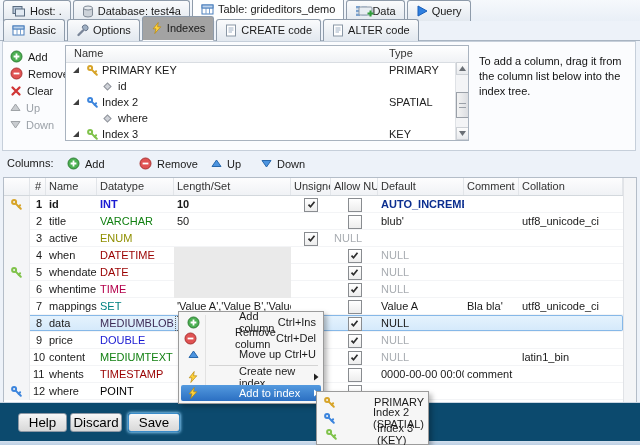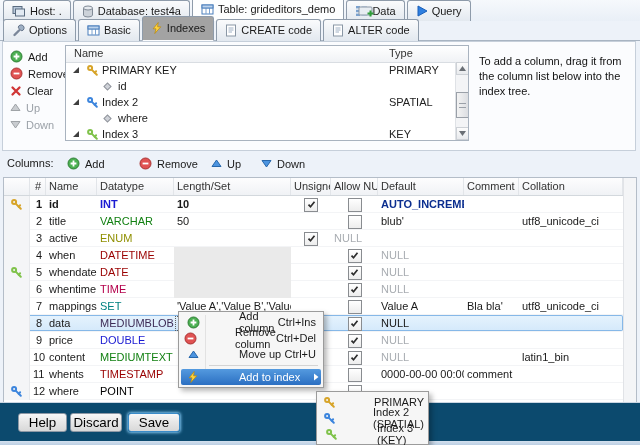--- a/index.html
+++ b/index.html
@@ -135,35 +135,35 @@
         <rect x="1" y="3" width="13" height="8" rx="1" fill="#e8edf2" stroke="#8a97a5"></rect>
         <path d="M12.5 6.5 V12.5 M9.5 9.5 H15.5" stroke="#2f9e3a" stroke-width="2"></path>
       </svg>
     </span>
 </div>
 <div class="strip-sub">
   <div class="tabs" id="sub-tabs">
       <div class="tab">
         <span class="icon">
           <svg width="13" height="13" viewBox="0 0 13 13">
-            <path d="M2.5 11 L7 6.5" stroke="#7a8699" stroke-width="2.4" stroke-linecap="round"></path>
-            <path d="M6.2 3.1 A3 3 0 1 1 9.9 6.8 L7.5 5.5 Z" fill="#9fb0c4" stroke="#68778c"></path>
-          </svg>
-        </span>
-        <span>Options</span>
-      </div>
-      <div class="tab">
-        <span class="icon">
-          <svg width="13" height="13" viewBox="0 0 13 13">
             <rect x="1" y="2" width="11" height="9" fill="#fff" stroke="#4a7ebc"></rect>
             <path d="M1 5 H12 M5 2 V11 M8.5 2 V11" stroke="#7ba2cf"></path>
             <rect x="1" y="2" width="11" height="3" fill="#bcd3ec" stroke="#4a7ebc"></rect>
           </svg>
         </span>
         <span>Basic</span>
+      </div>
+      <div class="tab">
+        <span class="icon">
+          <svg width="13" height="13" viewBox="0 0 13 13">
+            <path d="M2.5 11 L7 6.5" stroke="#7a8699" stroke-width="2.4" stroke-linecap="round"></path>
+            <path d="M6.2 3.1 A3 3 0 1 1 9.9 6.8 L7.5 5.5 Z" fill="#9fb0c4" stroke="#68778c"></path>
+          </svg>
+        </span>
+        <span>Options</span>
       </div>
       <div class="tab active">
         <span class="icon">
           <svg width="12" height="12" viewBox="0 0 12 12">
             <path d="M7.2 0.5 L2.2 6.8 L5 6.8 L3.8 11.5 L9.8 4.8 L6.6 4.8 Z" fill="#ffd33c" stroke="#b8860b" stroke-width="0.7"></path>
           </svg>
         </span>
         <span>Indexes</span>
       </div>
       <div class="tab">
@@ -645,20 +645,33 @@
     <div class="menu-item">
       <span class="mi-icon icon">
         <svg width="11" height="11" viewBox="0 0 11 11">
           <path d="M5.5 2 L10 8.5 H1 Z" fill="#4c94e0" stroke="#2767ab"></path>
         </svg>
       </span>
       <span class="mi-label">Move up</span>
       <span class="mi-short">Ctrl+U</span>
     </div>
     <div class="menu-sep"></div>
+    <div class="menu-item">
+      <span class="mi-icon icon">
+        <svg width="12" height="12" viewBox="0 0 12 12">
+          <path d="M7.2 0.5 L2.2 6.8 L5 6.8 L3.8 11.5 L9.8 4.8 L6.6 4.8 Z" fill="#ffd33c" stroke="#b8860b" stroke-width="0.7"></path>
+        </svg>
+      </span>
+      <span class="mi-label">Create new index</span>
+      <span class="mi-arrow icon">
+        <svg width="6" height="8" viewBox="0 0 6 8">
+          <path d="M1 0.5 L5.5 4 L1 7.5 Z" fill="currentColor"></path>
+        </svg>
+      </span>
+    </div>
     <div class="menu-item hl">
       <span class="mi-icon icon">
         <svg width="12" height="12" viewBox="0 0 12 12">
           <path d="M7.2 0.5 L2.2 6.8 L5 6.8 L3.8 11.5 L9.8 4.8 L6.6 4.8 Z" fill="#ffd33c" stroke="#b8860b" stroke-width="0.7"></path>
         </svg>
       </span>
       <span class="mi-label">Add to index</span>
       <span class="mi-arrow icon">
         <svg width="6" height="8" viewBox="0 0 6 8">
           <path d="M1 0.5 L5.5 4 L1 7.5 Z" fill="currentColor"></path>

